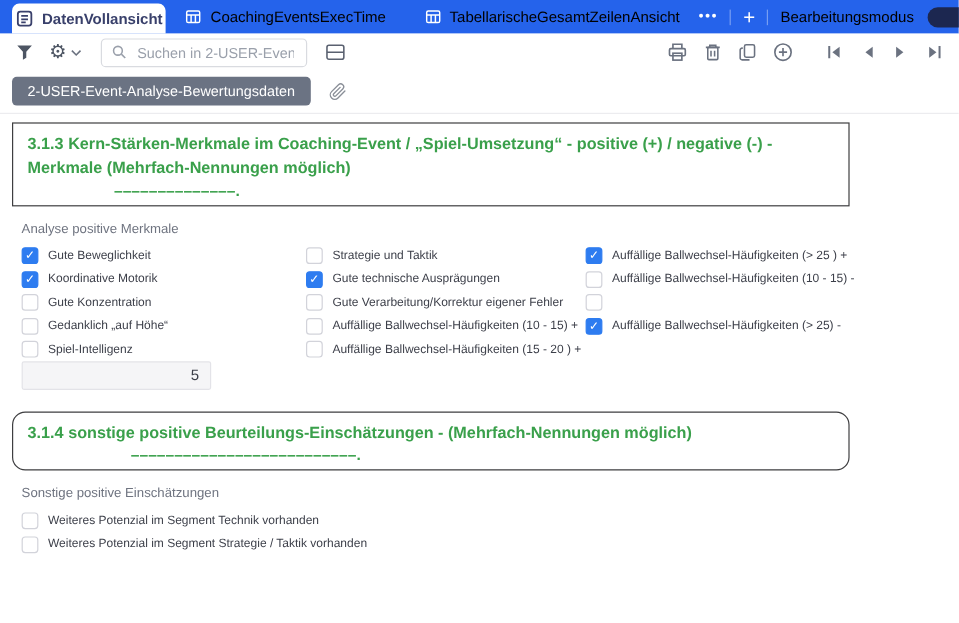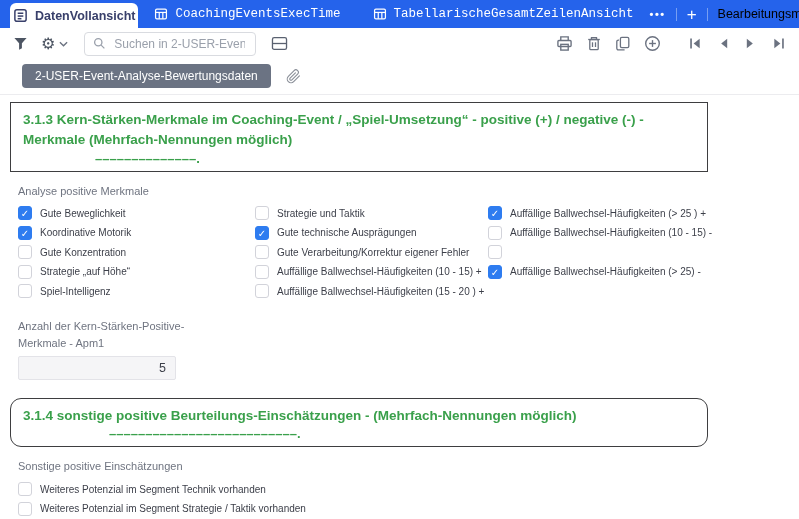--- a/index.html
+++ b/index.html
@@ -6,41 +6,41 @@
   body{
     width:799px;height:519px;overflow:hidden;background:#fff;
     font-family:"Liberation Sans","DejaVu Sans",sans-serif;
     -webkit-font-smoothing:antialiased;
   }
   
   .tabbar{height:28px;background:#2563eb;display:flex;align-items:flex-end;padding-left:10px;}
   .tab{display:flex;align-items:center;gap:7px;cursor:pointer;}
   .tab.active{background:#fff;border-radius:6px 6px 0 0;height:25px;padding:0 3px;
     color:#39406b;font-size:12.5px;font-weight:600;}
-  .tab.inactive{height:28px;padding:0 16px;color:#ffffff;font-size:12.5px;font-family:Liberation Mono, monospace;}
+  .tab.inactive{height:28px;padding:0 16px;color:#000000;font-size:12.5px;}
   .tabbar-right{margin-left:auto;display:flex;align-items:center;height:28px;padding-right:10px;}
   .tb-sep{width:1px;height:13px;background:rgba(255,255,255,.38);margin:0 10px;}
   .more-btn{color:#fff;font-size:11px;letter-spacing:1.5px;font-weight:700;cursor:pointer;}
   .addtab-btn{color:#fff;font-size:17px;font-weight:400;cursor:pointer;line-height:1;}
   .editmode-label{color:#000000;font-size:12.5px;margin-right:11px;}
   .toggle{width:37px;height:17px;border-radius:9px;background:#1c2750;position:relative;cursor:pointer;flex:none;}
   
   .toolbar{height:31px;display:flex;align-items:center;padding:0 14px 0 13px;background:#fff;}
   .tool-btn{display:flex;align-items:center;cursor:pointer;flex:none;}
   .gear-group{display:flex;align-items:center;gap:4px;margin-left:13px;}
   .searchbox{margin-left:16px;width:172px;height:24px;border:1px solid #d9dbe0;border-radius:4px;
     display:flex;align-items:center;gap:6px;padding:0 8px;box-sizing:border-box;}
   .searchbox input{border:none;outline:none;flex:1;font-size:12px;color:#3c3f48;background:transparent;
     font-family:"Liberation Sans","DejaVu Sans",sans-serif;min-width:0;}
   .searchbox input::placeholder{color:#9aa0ab;}
   .rowheight-btn{margin-left:15px;}
   .tool-right{margin-left:auto;display:flex;align-items:center;gap:13px;}
   .nav-group{display:flex;align-items:center;gap:16px;margin-left:15px;}
   
-  .record-header{display:flex;align-items:center;gap:15px;padding:5px 0 6px 22px;}
+  .record-header{display:flex;align-items:center;gap:15px;padding:5px 0 6px 10px;}
   .table-badge{background:#6b7383;color:#fff;font-size:12px;padding:5px 13px;border-radius:4px;}
   .hdr-divider{height:1px;background:#ececef;}
   
   .content{padding:7px 10px 0 10px;}
   .section-box{border:1px solid #3e3e40;width:698px;box-sizing:border-box;padding:7px 12px 6px 12px;background:#fff;}
   .section-heading{color:#3aa04b;font-weight:700;font-size:13.5px;line-height:1.5;}
   .section-dashes{color:#3aa04b;font-weight:700;font-size:13px;line-height:1;margin-top:1px;}
   .dashes-1{margin-left:72px;}
   .dashes-2{margin-left:86px;}
   .field-label{color:#6f7480;font-size:11px;margin:13px 0 7px 8px;}
@@ -223,21 +223,21 @@
         <div class="cb-row">
           <span class="cb checked">✓</span>
           <span class="cb-label">Koordinative Motorik</span>
         </div>
         <div class="cb-row">
           <span class="cb"></span>
           <span class="cb-label">Gute Konzentration</span>
         </div>
         <div class="cb-row">
           <span class="cb"></span>
-          <span class="cb-label">Strategie „auf Höhe“</span>
+          <span class="cb-label">Gedanklich „auf Höhe“</span>
         </div>
         <div class="cb-row">
           <span class="cb"></span>
           <span class="cb-label">Spiel-Intelligenz</span>
         </div>
       </div>
     <div>
         <div class="cb-row">
           <span class="cb"></span>
           <span class="cb-label">Strategie und Taktik</span>
@@ -271,21 +271,20 @@
         <div class="cb-row">
           <span class="cb"></span>
         </div>
         <div class="cb-row">
           <span class="cb checked">✓</span>
           <span class="cb-label">Auffällige Ballwechsel-Häufigkeiten (&gt; 25) -</span>
         </div>
       </div>
   </div>
 
-  <div class="count-label">Anzahl der Kern-Stärken-Positive-Merkmale - Apm1</div>
   <div class="count-field">5</div>
 
   <div class="section-box box-2">
     <div class="section-heading">3.1.4  sonstige positive Beurteilungs-Einschätzungen - (Mehrfach-Nennungen möglich)</div>
     <div class="section-dashes dashes-2">––––––––––––––––––––––––––.</div>
   </div>
 
   <div class="field-label">Sonstige positive Einschätzungen</div>
 
   <div class="cb-list">

